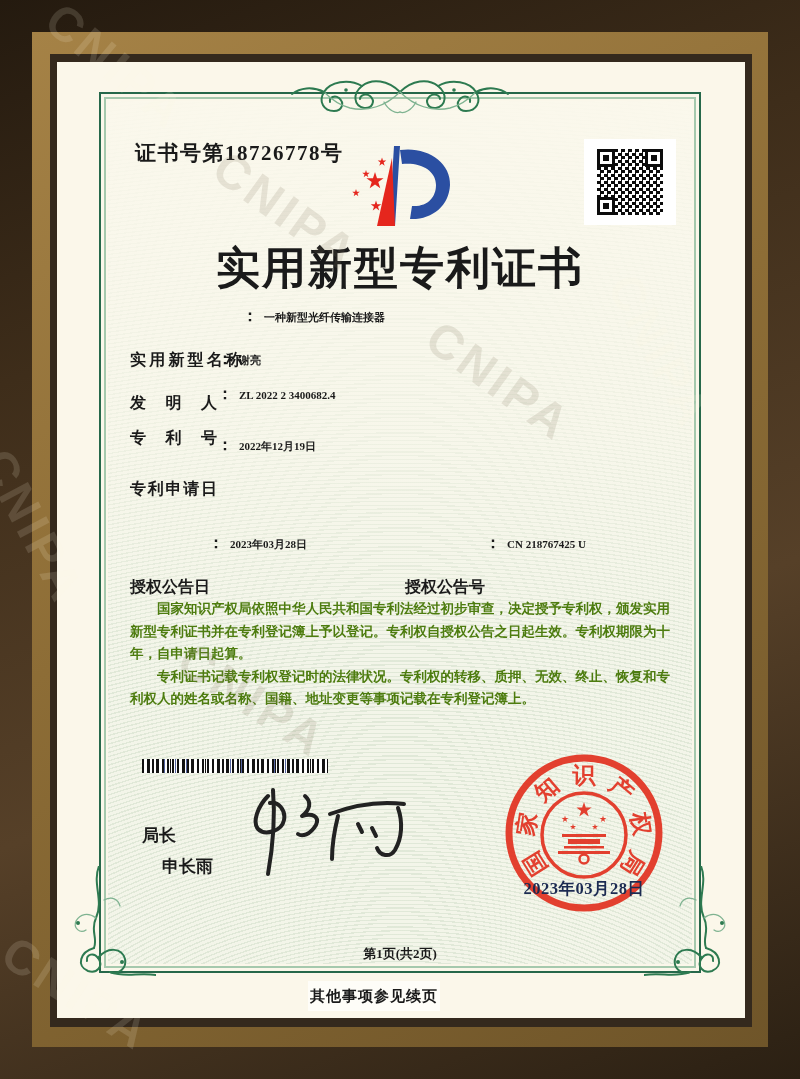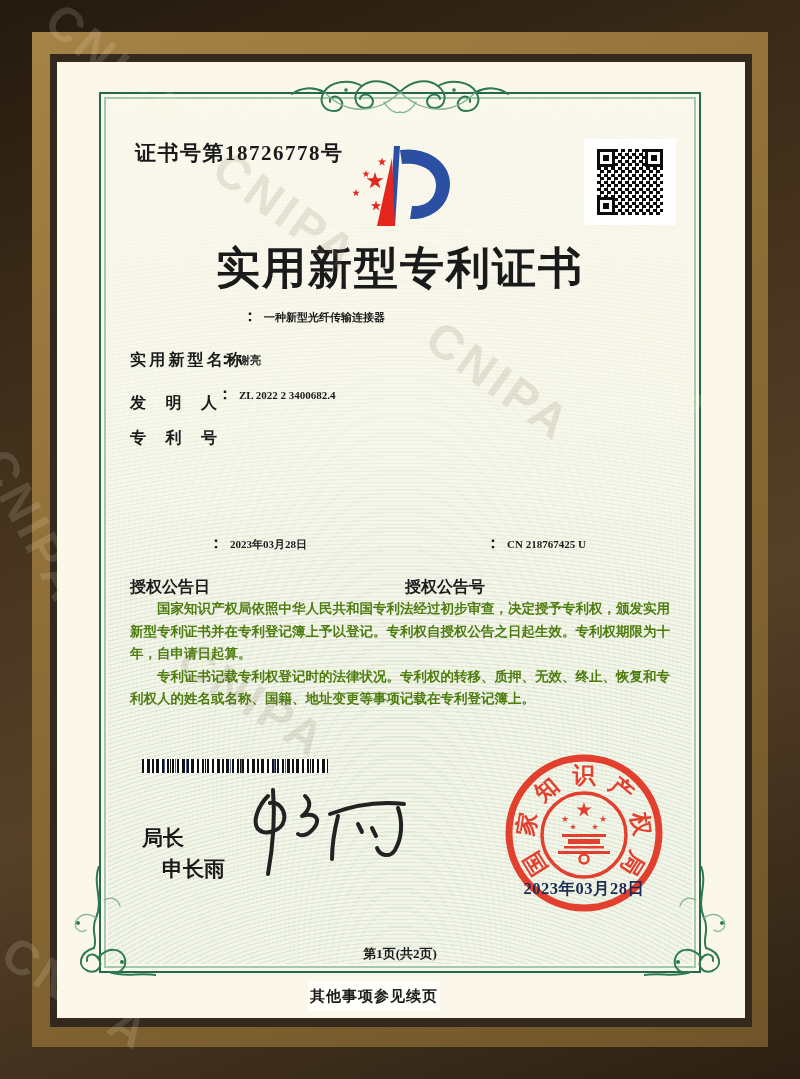--- a/index.html
+++ b/index.html
@@ -32,21 +32,21 @@
   .fsep{font-weight:bold;}
   .fval{font-weight:600;margin-left:6px;font-size:11px;}
   .fval.wrap{display:inline-block;white-space:normal;width:412px;line-height:23px;vertical-align:top;}
   .paras{left:130px;top:598px;width:540px;}
   .paras p{margin:0;font-size:13.5px;line-height:22.6px;text-indent:2em;font-weight:600;color:#4d7c0f;}
   .barcode{left:142px;top:759px;width:186px;height:14px;background:#fff;
     background-image:
       repeating-linear-gradient(90deg,#111 0 2px,transparent 2px 5px),
       repeating-linear-gradient(90deg,#151515 0 1px,transparent 1px 7px),
       repeating-linear-gradient(90deg,rgba(30,50,130,0.75) 0 1px,transparent 1px 11px);}
-  .chief{left:142px;font-size:21px;font-weight:bold;
+  .chief{left:142px;font-size:17px;font-weight:bold;
     font-family:"Liberation Sans","DejaVu Sans",sans-serif;}
   .seal-date{left:500px;top:878px;width:168px;text-align:center;font-size:16.5px;
     font-weight:bold;color:#1c2b52;letter-spacing:0.5px;}
   .footer-page{left:99px;top:945px;width:602px;text-align:center;font-size:13px;font-weight:bold;}
   .note-strip{left:308px;top:981px;width:132px;height:30px;background:#fefdf8;
     display:flex;align-items:center;justify-content:center;}
   .note-strip span{font-size:15px;font-weight:600;letter-spacing:1px;}
   
   .qr-box{left:584px;top:139px;width:92px;height:86px;background:#fff;}
   .qr-pat{position:absolute;left:13px;top:10px;width:66px;height:66px;
@@ -133,20 +133,23 @@
   <div class="abs title">实用新型专利证书</div>
 
   <div class="row" style="top:306px;">
     <span class="flabel wide">实用新型名称</span><span class="fsep">：</span><span class="fval">一种新型光纤传输连接器</span>
   </div>
   <div class="row" style="top:349px;">
     <span class="flabel narrow">发明人</span><span class="fsep">：</span><span class="fval">谢亮</span>
   </div>
   <div class="row" style="top:384px;">
     <span class="flabel narrow">专利号</span><span class="fsep">：</span><span class="fval">ZL 2022 2 3400682.4</span>
+  </div>
+  <div class="row" style="top:435px;">
+    <span class="flabel narrow">专利申请日</span><span class="fsep">：</span><span class="fval">2022年12月19日</span>
   </div>
   <div class="row" style="top:533px;">
     <span class="flabel" style="width:78px;">授权公告日</span><span class="fsep">：</span><span class="fval">2023年03月28日</span>
     <span class="abs" style="left:275px;top:0;">
       <span class="flabel" style="width:80px;">授权公告号</span><span class="fsep">：</span><span class="fval">CN 218767425 U</span>
     </span>
   </div>
 
   <div class="abs paras">
     <p>国家知识产权局依照中华人民共和国专利法经过初步审查，决定授予专利权，颁发实用新型专利证书并在专利登记簿上予以登记。专利权自授权公告之日起生效。专利权期限为十年，自申请日起算。</p>

